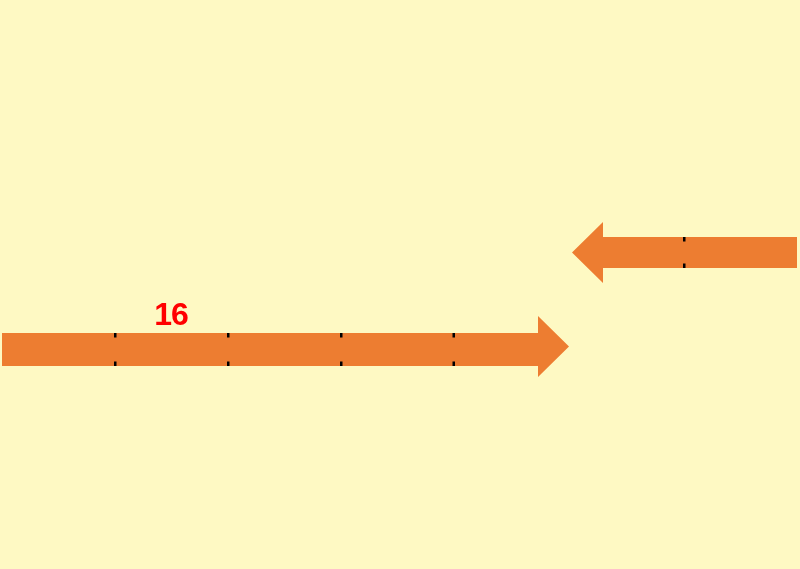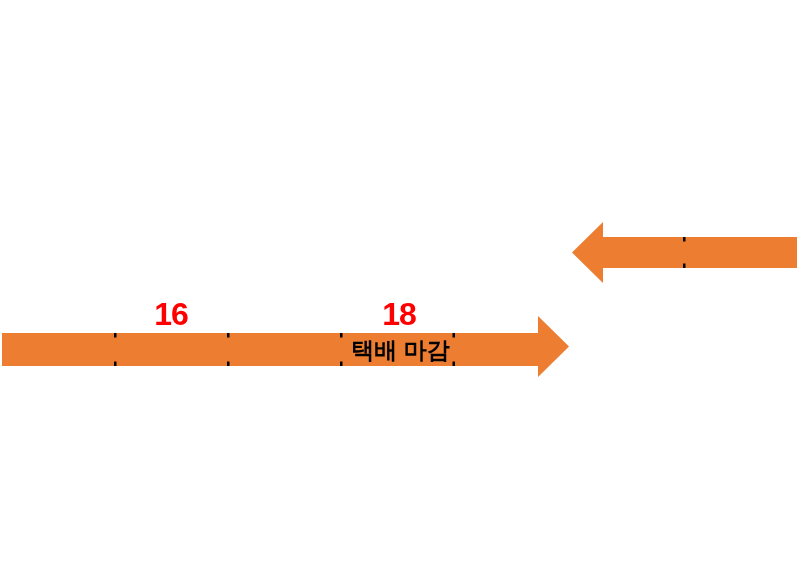--- a/index.html
+++ b/index.html
@@ -4,21 +4,21 @@
 <style>
   html, body {
     margin: 0;
     padding: 0;
     background: #000000;
   }
   .stage {
     position: relative;
     width: 800px;
     height: 569px;
-    background: #ffffff;
+    background: #fef9c3;
     overflow: hidden;
     font-family: "Liberation Sans", sans-serif;
   }
   .arrows-layer {
     position: absolute;
     left: 0;
     top: 0;
     width: 800px;
     height: 569px;
   }
@@ -71,17 +71,15 @@
     <rect class="tick" x="114" y="361.5" width="2.5" height="4.5"></rect>
     <rect class="tick" x="227" y="333" width="2.5" height="4.5"></rect>
     <rect class="tick" x="227" y="361.5" width="2.5" height="4.5"></rect>
     <rect class="tick" x="340" y="333" width="2.5" height="4.5"></rect>
     <rect class="tick" x="340" y="361.5" width="2.5" height="4.5"></rect>
     <rect class="tick" x="452.5" y="333" width="2.5" height="4.5"></rect>
     <rect class="tick" x="452.5" y="361.5" width="2.5" height="4.5"></rect>
   </svg>
 
   <div class="hour-label h16">16</div>
-  <div class="hour-label h18">18</div>
 
-  <div class="deadline-label">택배 마감</div>
 
 </div>
 
 </body></html>

